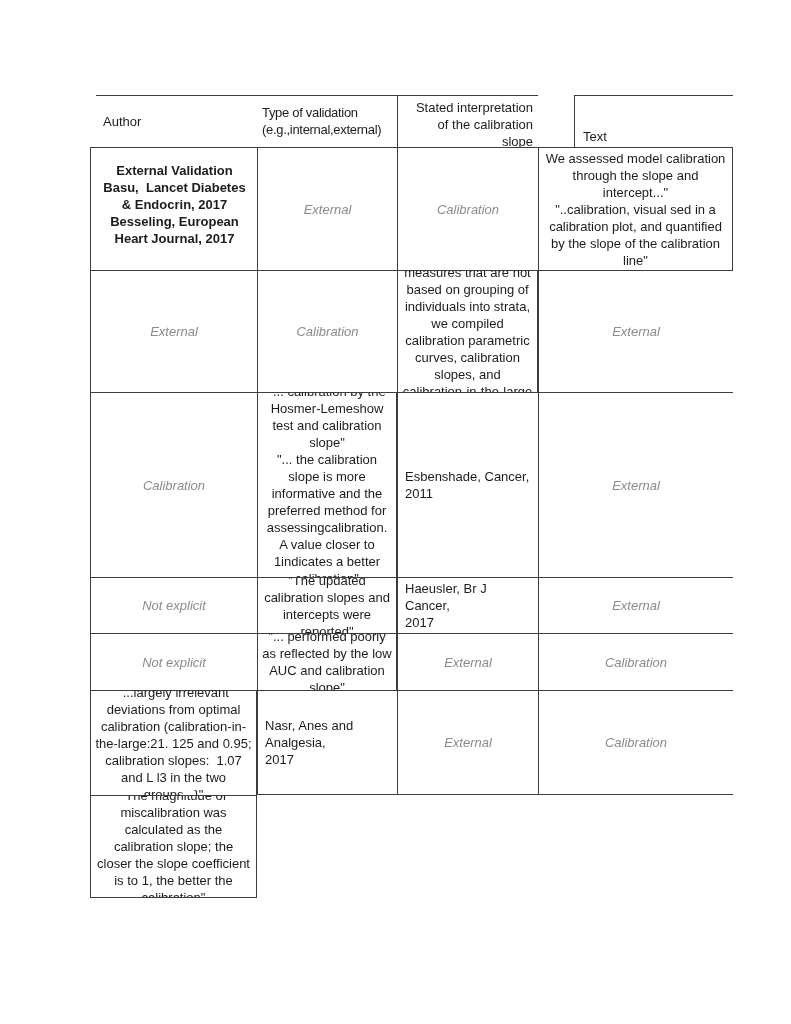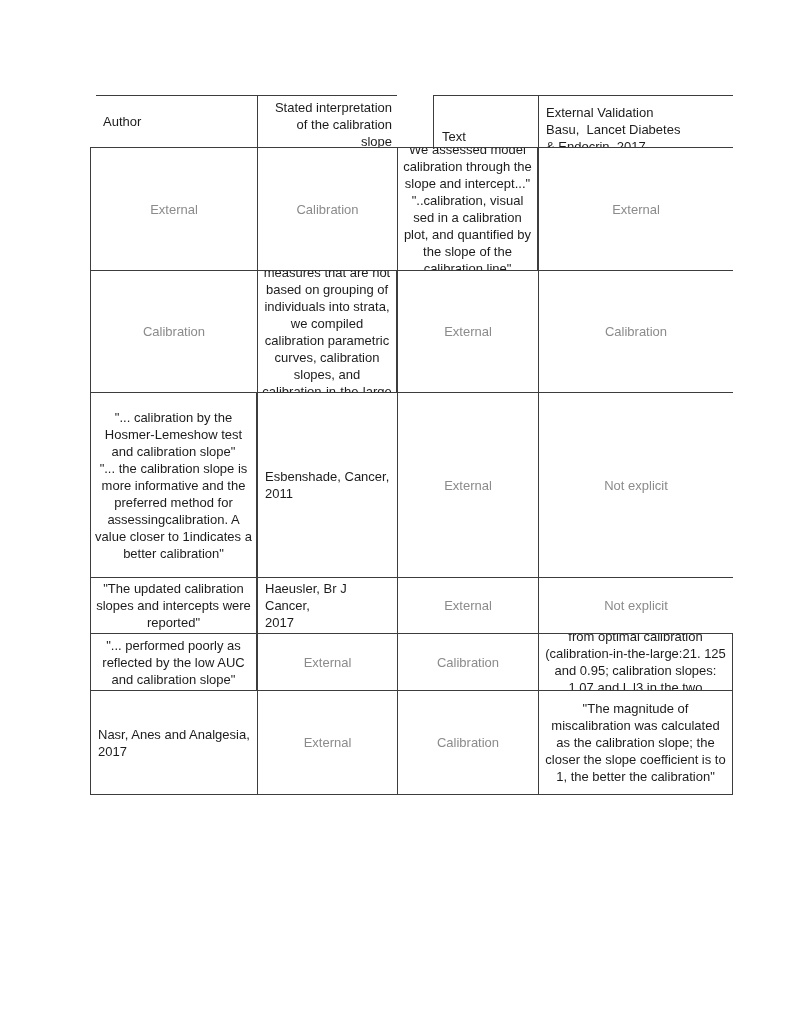--- a/index.html
+++ b/index.html
@@ -33,30 +33,32 @@
   .bt{border-top:1px solid var(--border);}
   .bb{border-bottom:1px solid var(--border);}
   
   .hcell{padding:2px 5px 3px 6px;}
   .h-author{justify-content:center;padding-left:7px;margin-left:6px;}
   .h-validation{justify-content:center;padding-left:5px;letter-spacing:-0.3px;}
   .h-interpretation{justify-content:flex-start;padding-top:3px;text-align:right;}
   .h-text{justify-content:flex-end;padding-left:8px;padding-bottom:2px;margin-left:36px;}
   
   .author{padding:3px 6px 3px 7px;text-align:left;}
-  .author.centered{text-align:left;justify-content:flex-start;padding-top:8px;}
-  .mutedcell{color:var(--muted);text-align:center;padding:11px 4px;}
+  .author.centered{text-align:center;justify-content:flex-start;padding-top:14px;font-weight:bold;}
+  .mutedcell{color:var(--muted);text-align:center;padding:11px 4px;font-style:italic;}
   .textcell{text-align:center;padding:0 4px;}
 </style>
 </head>
 <body>
 
 <div class="doc-table">
 
   <div class="cell hcell h-author bt">Author</div>
+  <div class="cell hcell h-validation bt">Type of validation
+(e.g.,internal,external)</div>
   <div class="cell hcell h-interpretation bt bl">Stated interpretation
 of the calibration
 slope</div>
   <div class="cell hcell h-text bt bl">Text</div>
 
   <div class="cell author centered bl bt">External Validation
 Basu,  Lancet Diabetes
 &amp; Endocrin, 2017
 Besseling, European
 Heart Journal, 2017</div>

